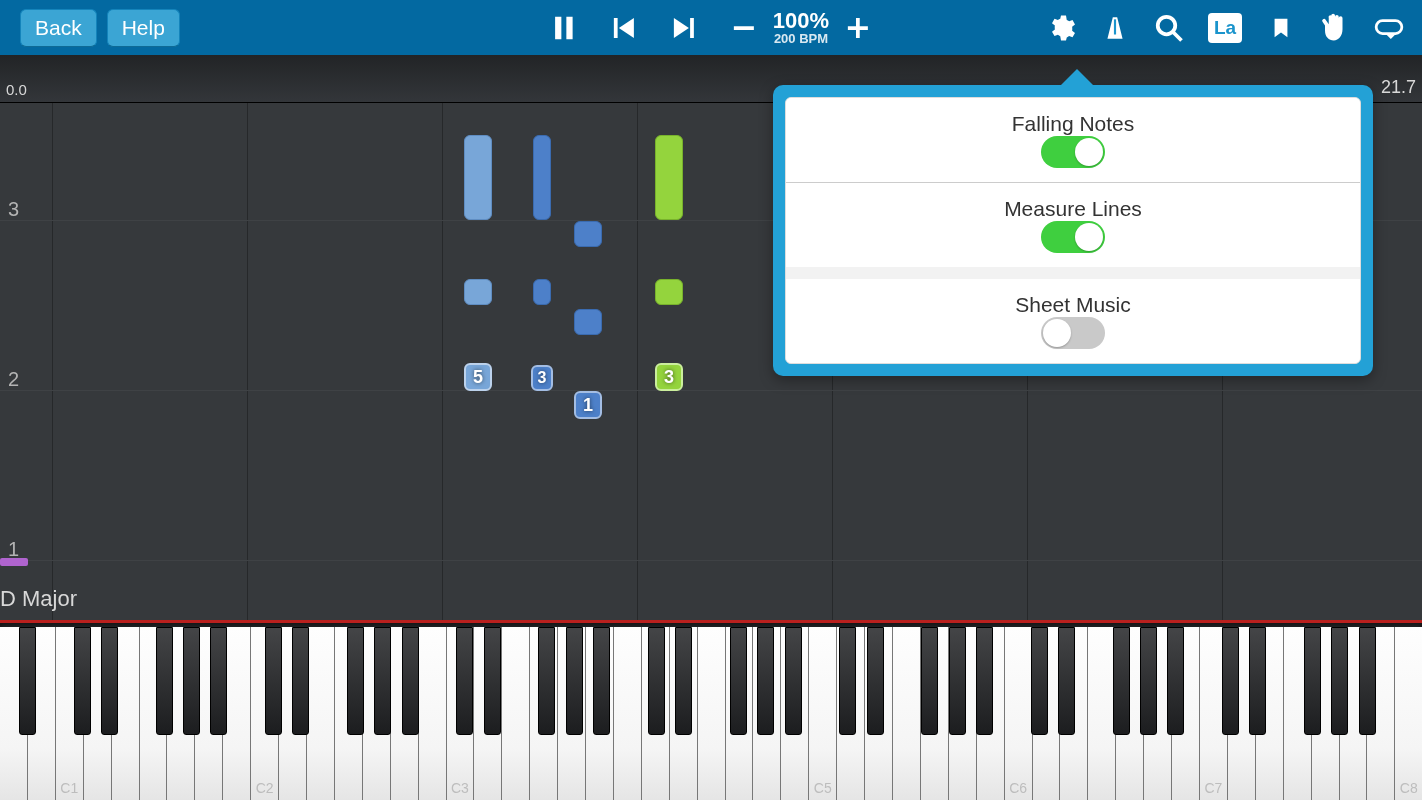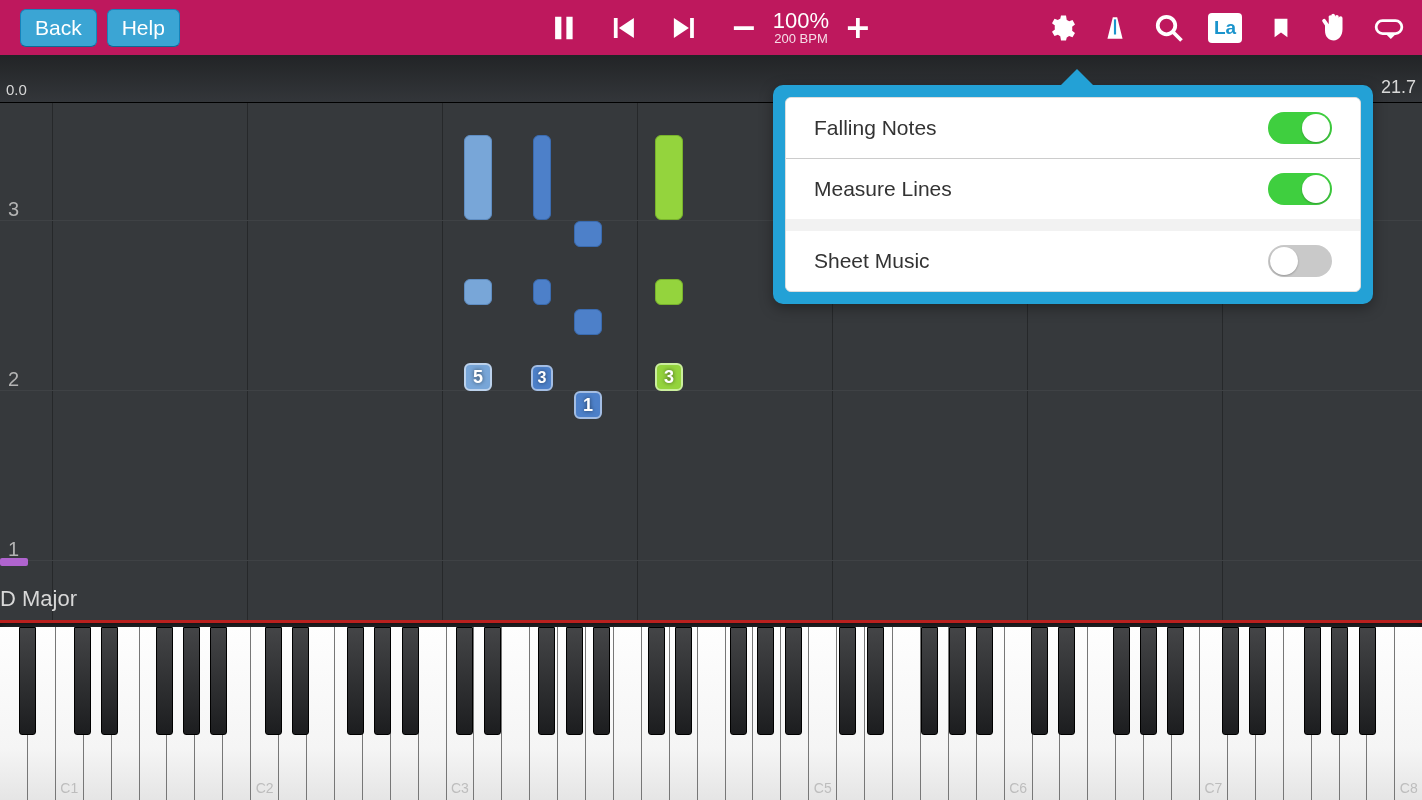--- a/index.html
+++ b/index.html
@@ -1,30 +1,30 @@
 <!DOCTYPE html>
 <html><head>
 <meta charset="utf-8">
 <style>
   * { margin:0; padding:0; box-sizing:border-box; font-family: Arial, Helvetica, sans-serif; }
   html,body { width:1422px; height:800px; overflow:hidden; background:#2f3336; }
 
   
-  .toolbar { position:relative; width:100%; height:55px; background:#be185d;
+  .toolbar { position:relative; width:100%; height:55px; background:#0369a1;
              display:flex; align-items:center; color:#fff; z-index:50; }
   .btn { background:#3ba5d4; border:1px solid #1484bb; border-bottom-color:#0e6a96;
          border-radius:6px; padding:6px 14px; font-size:21px; color:#fff; cursor:pointer;
          margin-left:10px; }
   .btn:first-of-type { margin-left:20px; }
 
   .transport { position:absolute; left:50%; transform:translateX(-50%);
                display:flex; align-items:center; gap:30px; }
   .ticon { width:30px; height:30px; cursor:pointer; color:#fff; }
   .speed { display:flex; align-items:center; gap:14px; }
-  .speed-text { text-align:center; line-height:1; font-weight:400; }
+  .speed-text { text-align:center; line-height:1; font-weight:700; }
   .speed-text .pct { font-size:22px; }
   .speed-text .bpm { font-size:13px; opacity:.85; }
 
   .right-icons { position:absolute; right:18px; display:flex; gap:24px; align-items:center; }
   .ricon { width:30px; height:30px; cursor:pointer; display:flex; align-items:center; justify-content:center; }
   .la-box { background:#fff; color:#1a94cc; font-weight:700; border-radius:4px;
             width:34px; height:30px; font-size:19px; }
 
   
   .notefall { position:relative; width:100%; height:565px; background:#36393c;
@@ -71,21 +71,21 @@
   
   .popover { position:absolute; top:85px; left:773px; width:600px;
              background:#23a1d6; border-radius:10px; padding:12px; z-index:60;
              box-shadow:0 4px 14px rgba(0,0,0,.35); }
   .popover::before { content:""; position:absolute; top:-16px; left:288px;
     border:16px solid transparent; border-bottom-color:#23a1d6; border-top:none; }
   .pop-inner { background:#f2f2f2; border-radius:6px; overflow:hidden;
                border:1px solid #ddd; }
   .prow { display:flex; align-items:center; justify-content:space-between;
           padding:14px 28px; font-size:21px; color:#333; border-bottom:1px solid #ccc;
-          background:#fff; cursor:pointer;}
+          background:#fff; cursor:pointer;flex-direction:column;}
   .prow:last-child { border-bottom:none; margin-top:6px; }
   .prow.group-gap { border-bottom:none; }
   .pop-inner .sep { height:6px; background:#f2f2f2; }
   .toggle { width:64px; height:32px; border-radius:16px; position:relative;
             background:#c9c9c9; transition:.15s; }
   .toggle.on { background:#3fcf3f; }
   .knob { position:absolute; top:2px; width:28px; height:28px; border-radius:50%;
           background:#fff; box-shadow:0 1px 2px rgba(0,0,0,.25); left:2px; }
   .toggle.on .knob { left:34px; }
 </style>

